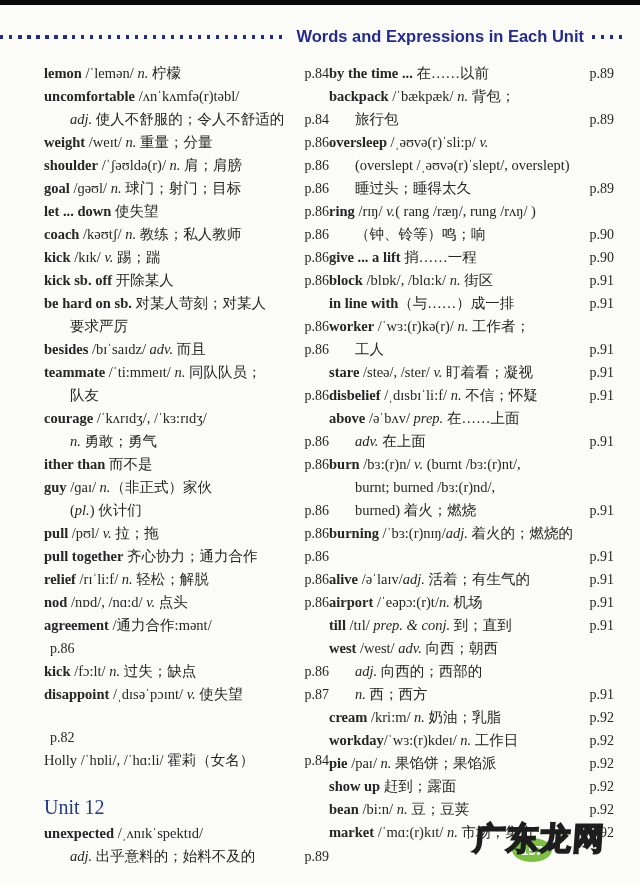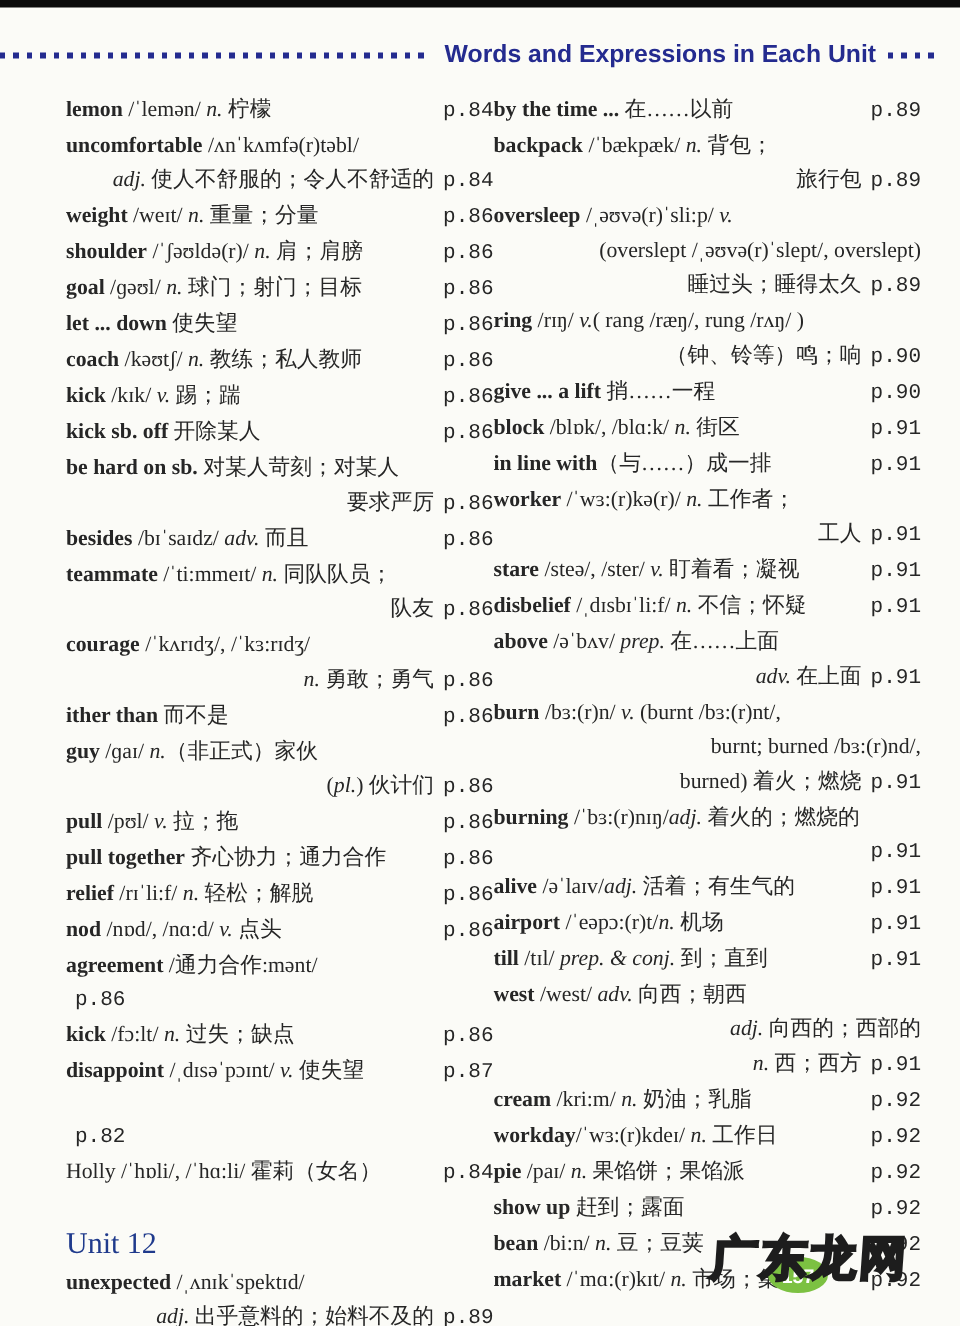--- a/index.html
+++ b/index.html
@@ -36,22 +36,22 @@
     padding:6px 26px 0 44px;
   }
   .col{width:50%;flex:1 1 0;}
   .entry{margin:0;}
   .line{
     display:flex;align-items:baseline;
     line-height:23px;font-size:14.5px;
     white-space:nowrap;
   }
   .line .content{flex:1 1 auto;min-width:0;overflow:hidden;}
-  .line .page{flex:0 0 auto;padding-left:6px;font-size:14px;font-family:Liberation Mono, monospace;}
-  .line.indent .content{padding-left:26px;text-align:right;}
+  .line .page{flex:0 0 auto;padding-left:6px;font-size:14px;}
+  .line.indent .content{padding-left:26px;}
   .seg.hw{font-weight:700;}
   .seg.pos{font-style:italic;}
   .gap{height:20px;}
   .unit-heading{
     font-weight:400;font-size:20px;color:var(--unit);
     line-height:26px;margin:2px 0 2px 0;
   }
   .watermark-wrap{
     position:absolute;right:10px;bottom:18px;width:180px;height:56px;
   }

